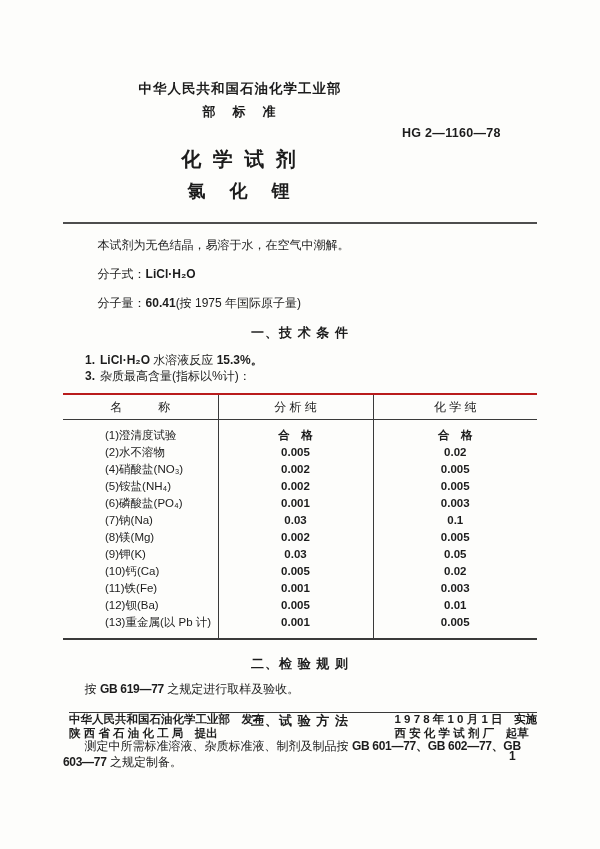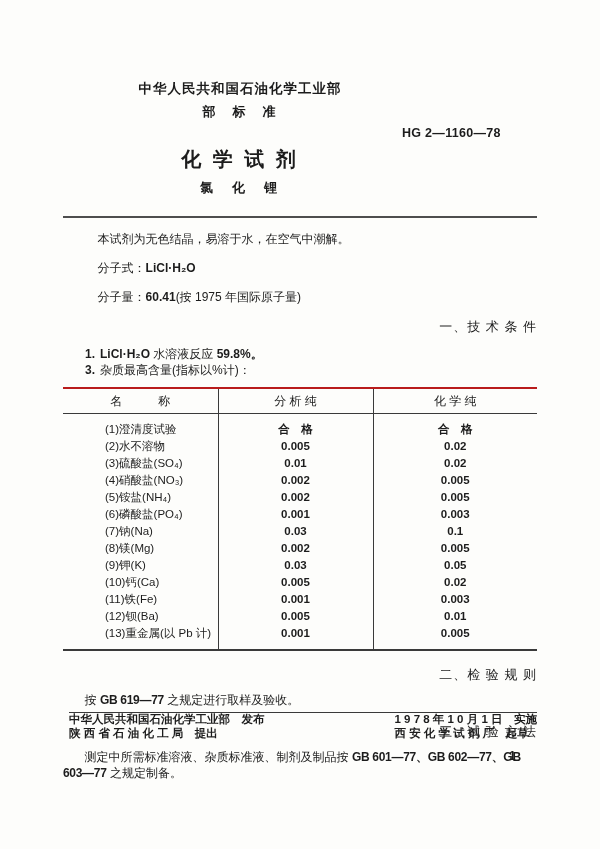--- a/index.html
+++ b/index.html
@@ -21,33 +21,33 @@
   
   .hdr-block { padding-top:78px; width:354px; text-align:center; }
   .hdr-ministry { font-size:13.5px; font-weight:bold; letter-spacing:1px; }
   .hdr-standard-type { font-size:13px; font-weight:bold; margin-top:5px; letter-spacing:2px; }
   .hg-code {
     position:absolute; top:126px; left:402px;
     font-size:12.5px; font-weight:bold; letter-spacing:0.3px;
   }
   .title-block { width:354px; text-align:center; margin-top:25px; }
   .title-l1 { font-size:20px; font-weight:bold; letter-spacing:3px; }
-  .title-l2 { font-size:13px; font-weight:bold; margin-top:6px; letter-spacing:3px; }
+  .title-l2 { font-size:18px; font-weight:bold; margin-top:6px; letter-spacing:3px; }
 
   .rule-top { border:none; border-top:2px solid #4e4e4e; margin:19px 0 0 0; }
 
   
   .intro { margin-top:7px; font-size:12px; line-height:16px; }
   .intro p { margin:13px; text-indent:1.8em; }
   .b { font-weight:bold; }
   .code { font-weight:bold; letter-spacing:-0.3px; }
 
   
   .sec-heading {
-    text-align:right; font-weight:normal; font-size:13px;
+    text-align:center; font-weight:bold; font-size:13px;
     margin:12px 0 0 0; letter-spacing:1px;
   }
 
   
   .tech-list { margin-top:10px; font-size:12px; line-height:16.2px; }
   .tech-item { margin:0; padding-left:22px; }
   .tech-item .num { font-weight:bold; margin-right:5px; }
 
   
   table.spec-table {
@@ -120,21 +120,21 @@
       </p>
       <p>
         <span>分子量：</span><span class="b">60.41</span><span>(按 1975 年国际原子量)</span>
       </p>
     </div>
 
     <div class="sec-heading">一、技 术 条 件</div>
 
     <div class="tech-list">
       <p class="tech-item">
-        <span class="num">1.</span><span class="b">LiCl·H₂O</span><span> 水溶液反应 </span><span class="b">59.8%。</span>
+        <span class="num">1.</span><span class="b">LiCl·H₂O</span><span> 水溶液反应 </span><span class="b">15.3%。</span>
       </p>
       <p class="tech-item">
         <span class="num">3.</span><span>杂质最高含量(指标以%计)：</span>
       </p>
     </div>
 
     <table class="spec-table">
       <colgroup>
           <col class="c1">
           <col class="c2">
@@ -152,25 +152,20 @@
           <td class="name">(1)澄清度试验</td>
           <td class="val">合　格</td>
           <td class="val">合　格</td>
         </tr>
         <tr>
           <td class="name">(2)水不溶物</td>
           <td class="val">0.005</td>
           <td class="val">0.02</td>
         </tr>
         <tr>
-          <td class="name">(3)硫酸盐(SO₄)</td>
-          <td class="val">0.01</td>
-          <td class="val">0.02</td>
-        </tr>
-        <tr>
           <td class="name">(4)硝酸盐(NO₃)</td>
           <td class="val">0.002</td>
           <td class="val">0.005</td>
         </tr>
         <tr>
           <td class="name">(5)铵盐(NH₄)</td>
           <td class="val">0.002</td>
           <td class="val">0.005</td>
         </tr>
         <tr>

